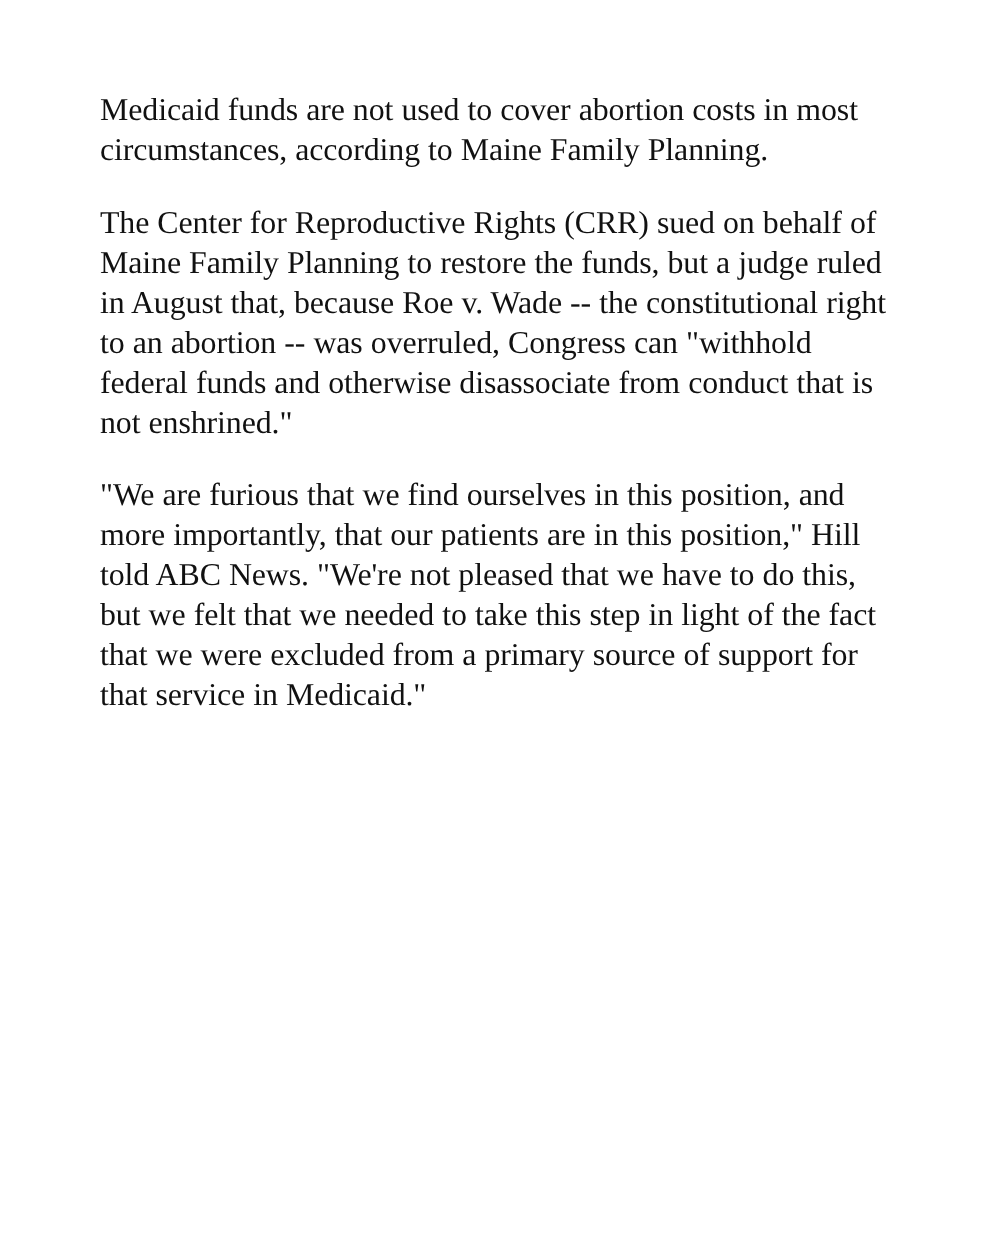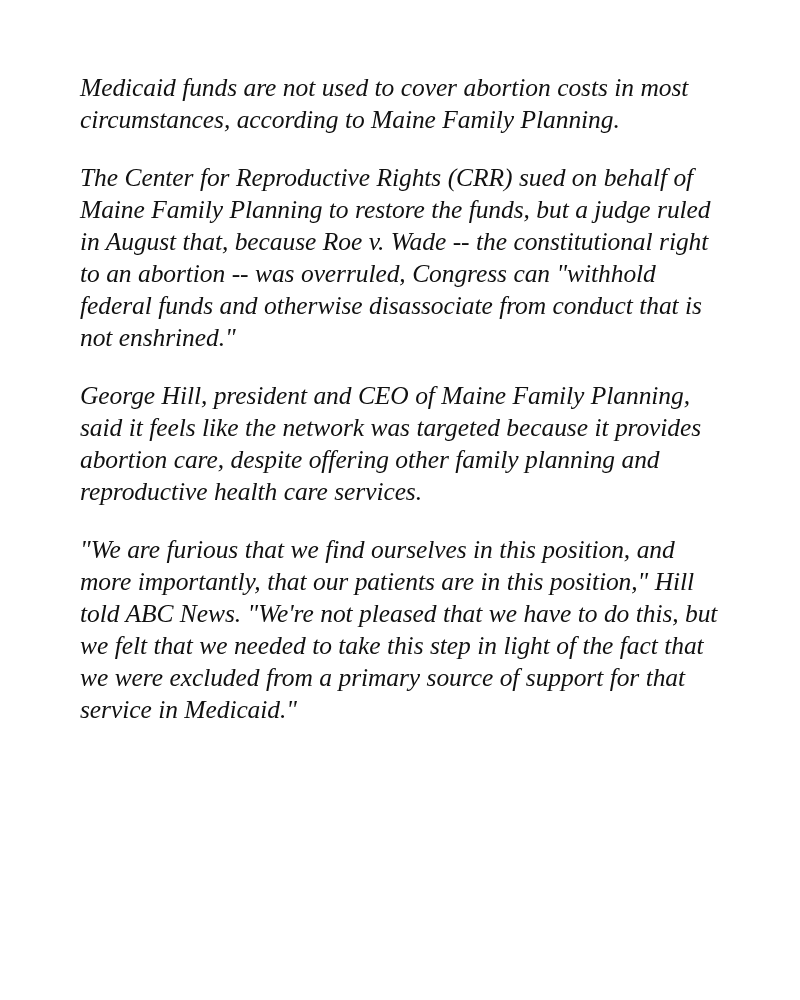--- a/index.html
+++ b/index.html
@@ -19,21 +19,20 @@
   #article-page {
     box-sizing: border-box;
     width: 800px;
     height: 1000px;
     background: #ffffff;
     padding: 72px 78px 0 80px;
   }
 
   #article-body {
     width: 642px;
-    font-style: italic;
   }
 
   .article-paragraph {
     margin: 0 0 26px 0;
     font-size: 25.5px;
     line-height: 32px;
     letter-spacing: -0.08px;
     word-spacing: 0.2px;
     text-align: left;
     color: #111111;
@@ -48,19 +47,18 @@
 </head>
 <body>
 
 <div id="article-page">
   <div id="article-body">
 
     <p class="article-paragraph">Medicaid funds are not used to cover abortion costs in most circumstances, according to Maine Family Planning.</p>
 
     <p class="article-paragraph">The Center for Reproductive Rights (CRR) sued on behalf of Maine Family Planning to restore the funds, but a judge ruled in August that, because Roe v. Wade -- the constitutional right to an abortion -- was overruled, Congress can "withhold federal funds and otherwise disassociate from conduct that is not enshrined."</p>
 
-    <p class="article-paragraph">George Hill, president and CEO of Maine Family Planning, said it feels like the network was targeted because it provides abortion care, despite offering other family planning and reproductive health care services.</p>
 
     <p class="article-paragraph">"We are furious that we find ourselves in this position, and more importantly, that our patients are in this position," Hill told ABC News. "We're not pleased that we have to do this, but we felt that we needed to take this step in light of the fact that we were excluded from a primary source of support for that service in Medicaid."</p>
 
 
   </div>
 </div>
 
 </body></html>

